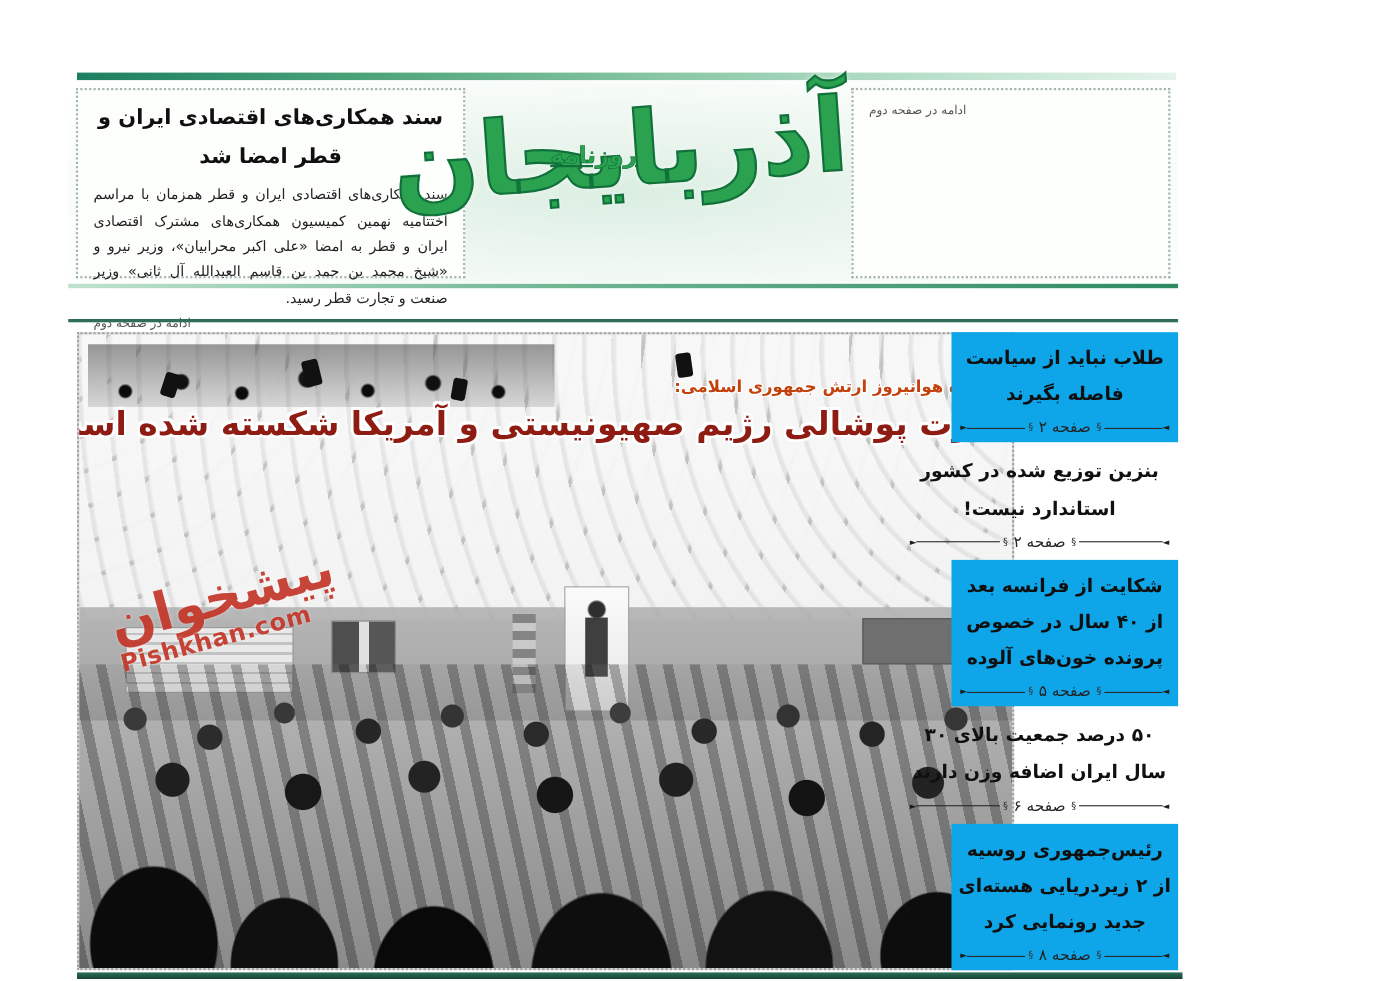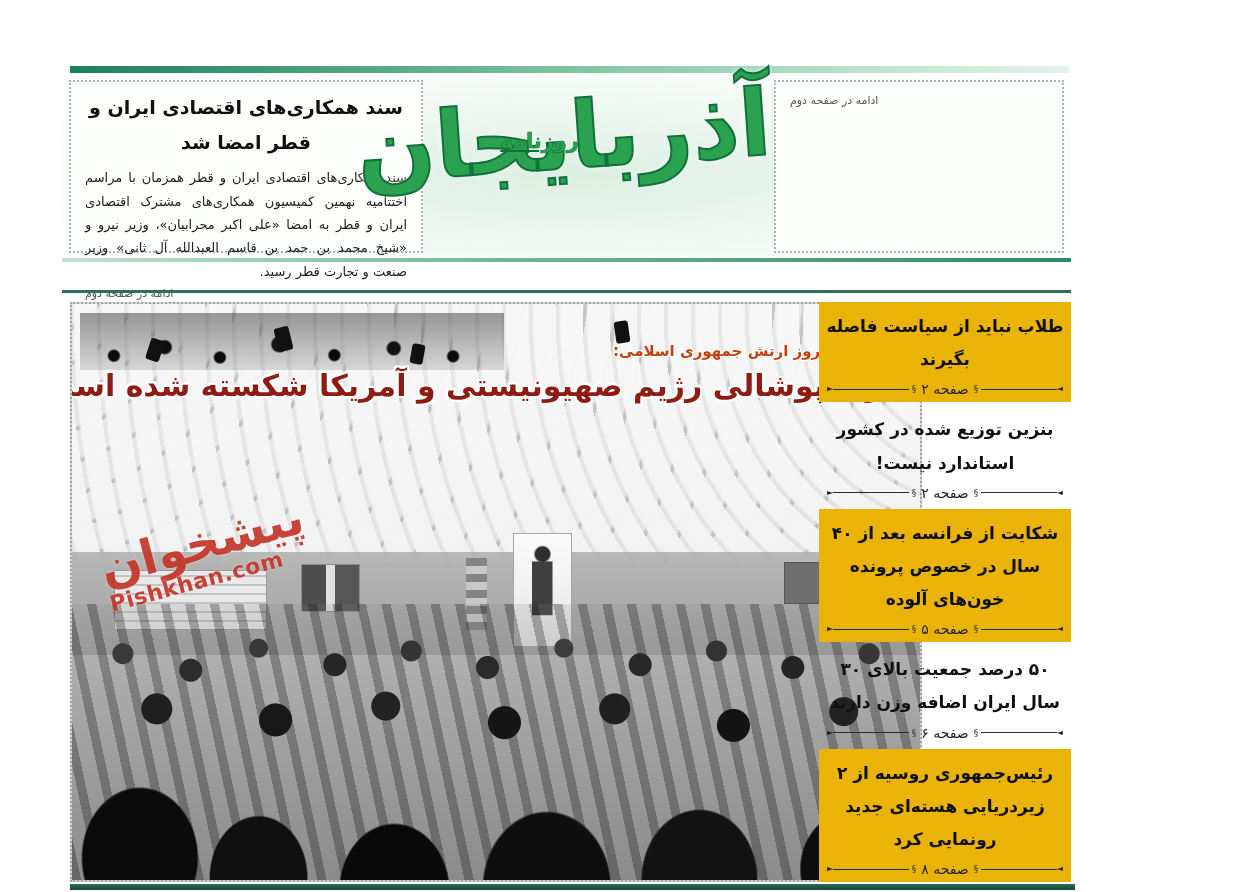--- a/index.html
+++ b/index.html
@@ -124,21 +124,21 @@
   .watermark { position:absolute; left:28px; top:210px; transform:rotate(-15deg); color:#c4372a; opacity:.93; }
   .wm-fa { font-size:48px; font-weight:bold; direction:rtl;
     text-shadow:0 0 2px rgba(255,255,255,.7); }
   .wm-en { font-size:22px; font-weight:bold; letter-spacing:.5px; margin-top:-4px;
     text-shadow:0 0 2px rgba(255,255,255,.7); }
 
   
   .sidebar { position:absolute; right:62px; top:302px; width:252px; height:580px;
     display:flex; flex-direction:column; justify-content:space-between; }
   .sb-item { direction:rtl; padding:8px 6px 2px; }
-  .sb-item.shaded { background:#eab308; }
+  .sb-item.shaded { background:#0ea5e9;margin-left:46px; }
   .sb-title { font-size:17px; font-weight:bold; color:#101010; text-align:center; line-height:1.95; }
   .sb-divider { display:flex; align-items:center; margin:5px 2px 3px; color:#1d1d1d; }
   .dv-arrow { font-size:8px; line-height:1; color:#1d1d1d; }
   .dv-line { flex:1; height:1px; background:#2a2a2a; }
   .dv-orn { font-size:9px; color:#333; padding:0 3px; }
   .dv-page { font-size:14px; color:#222; padding:0 2px; }
 
   
   .bottombar { position:absolute; left:70px; right:58px; top:884px; height:6px;
     background:linear-gradient(to bottom,#2c6e55,#174338); }

